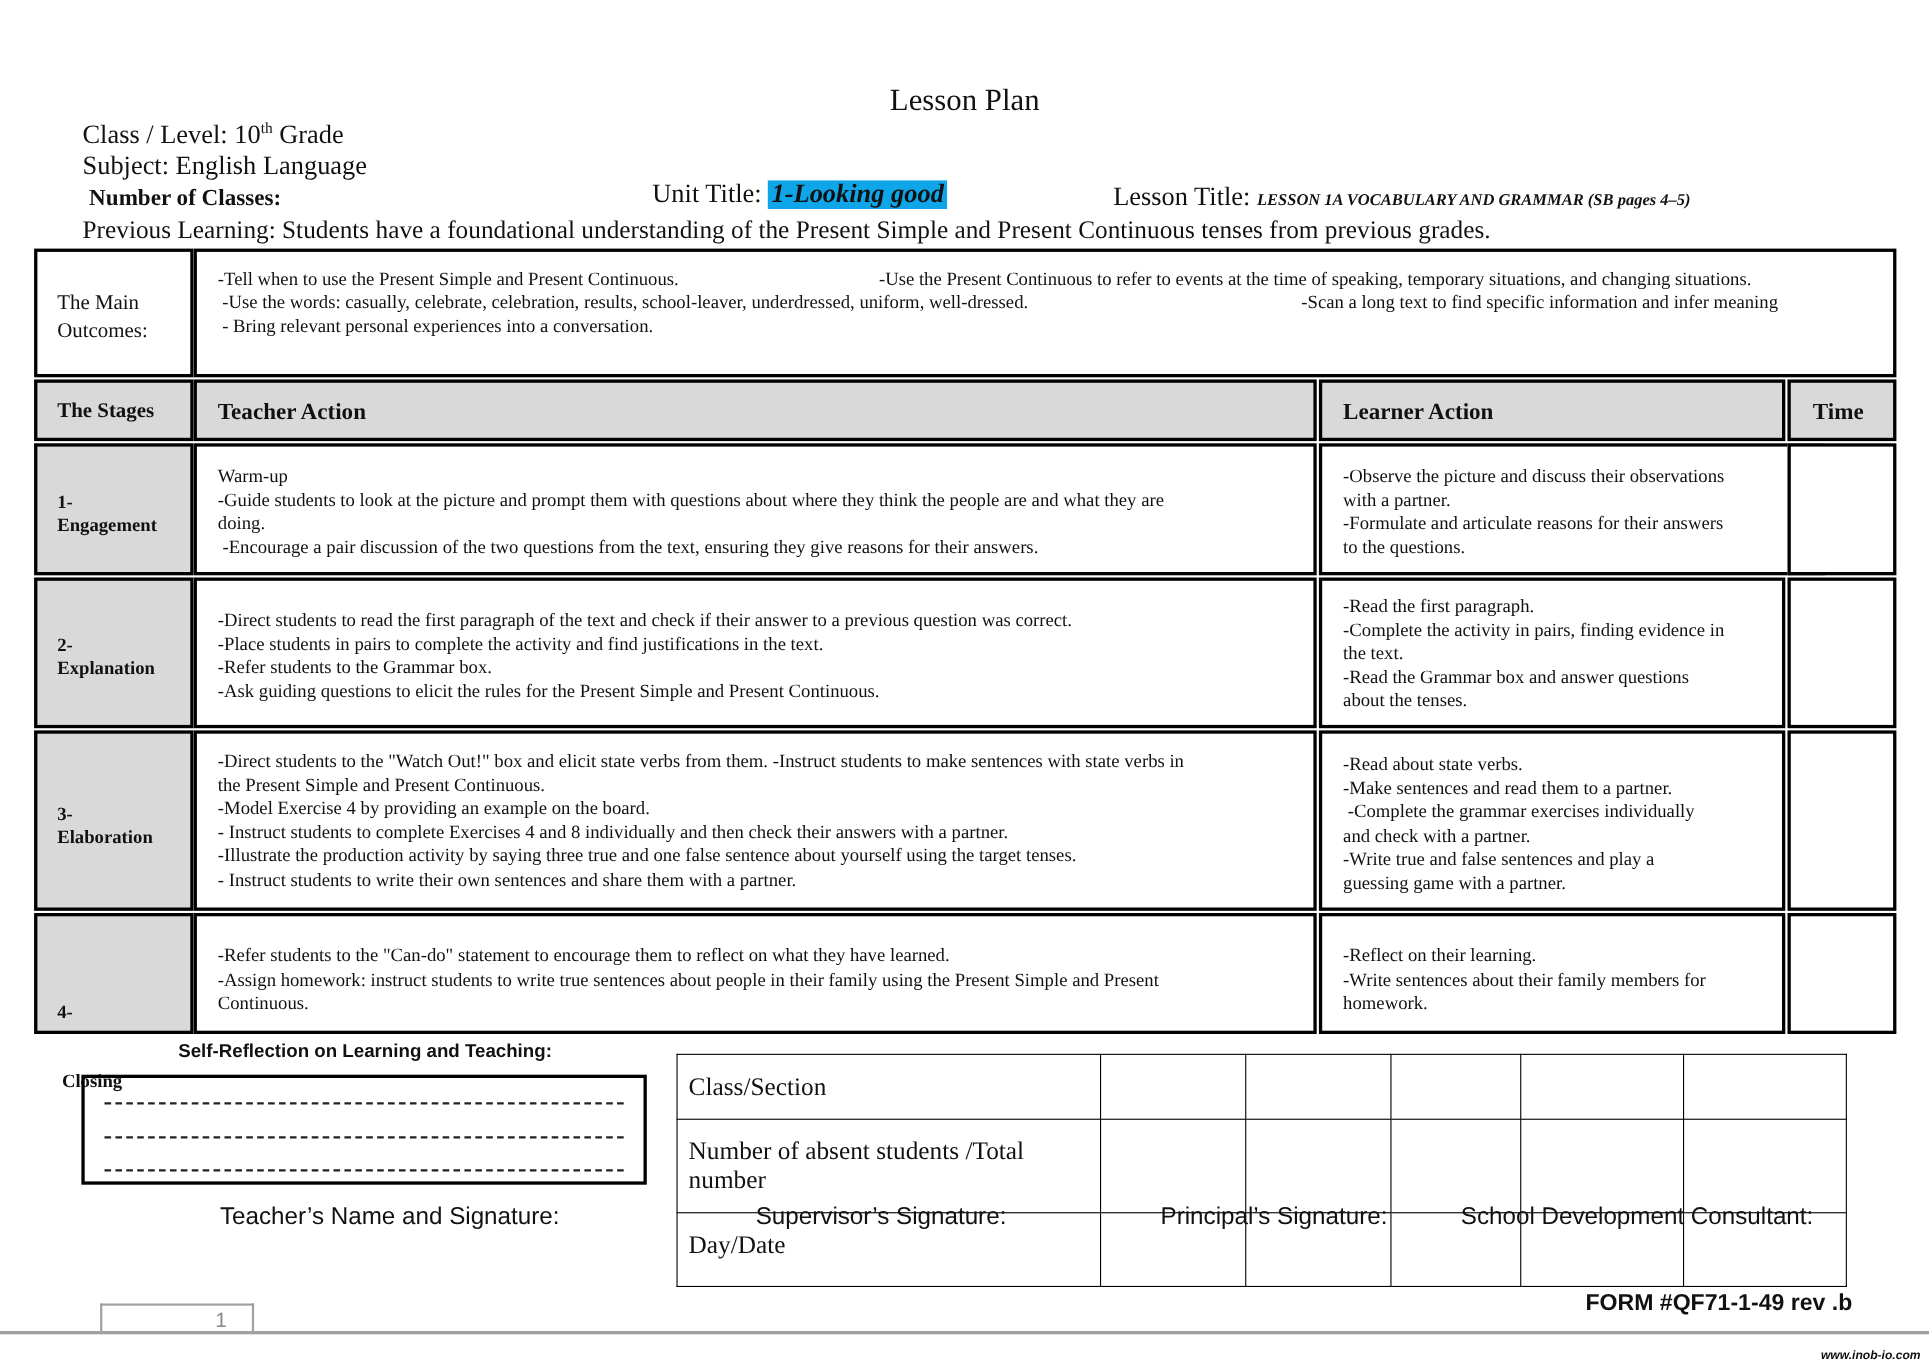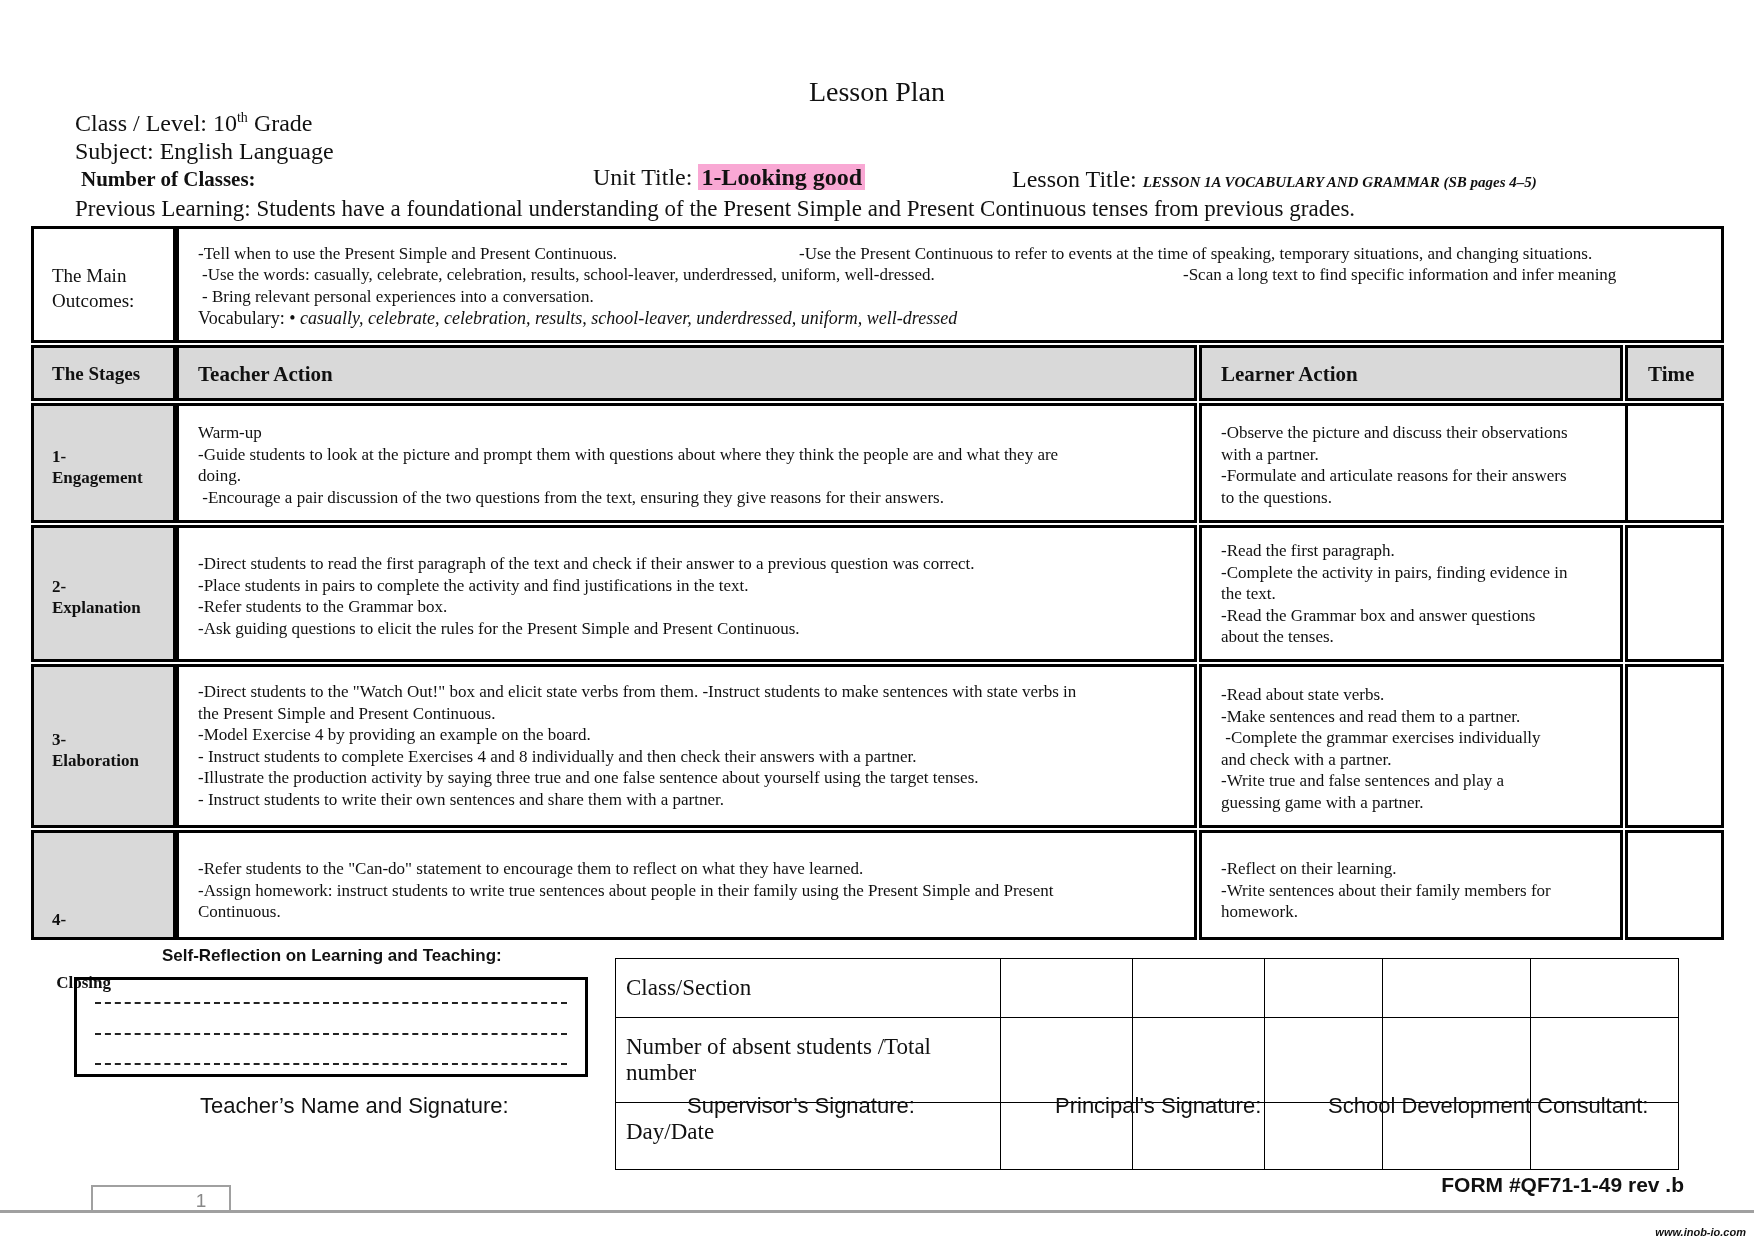--- a/index.html
+++ b/index.html
@@ -5,21 +5,21 @@
   html, body { margin:0; padding:0; background:#ffffff; }
   body { width:1754px; height:1240px; position:relative; overflow:hidden;
          font-family:"Liberation Serif", "DejaVu Serif", serif; color:#111; }
   .abs { position:absolute; }
   .sans { font-family:"Liberation Sans", "DejaVu Sans", sans-serif;margin-left:40px; }
 
   #title { left:0; width:1754px; top:76px; text-align:center; font-size:28px; }
   .meta { left:75px; font-size:24px; white-space:nowrap; }
   .meta sup { font-size:14px; }
   #unit-title { left:593px; top:164px; font-size:24px; white-space:nowrap; }
-  #unit-title .hl { background:#f9a8d4; font-weight:bold; padding:0 3px; }
+  #unit-title .hl { background:#0ea5e9; font-style:italic; font-weight:bold; padding:0 3px; }
   #lesson-title { left:1012px; top:166px; font-size:24px; white-space:nowrap; }
   #lesson-title .lt { font-style:italic; font-weight:bold; font-size:15px; }
   #prev { left:75px; top:196px; font-size:23px; white-space:nowrap; }
 
   
   .box { position:absolute; box-sizing:border-box; border:3px solid #000; background:#fff; }
   .grey { background:#d9d9d9; }
   .cell-text { position:absolute; font-size:17px; line-height:21.5px; }
   .head-text { position:absolute; font-size:21px; font-weight:bold; }
   .stage-text { position:absolute; font-size:17px; font-weight:bold; line-height:21px; }
@@ -58,21 +58,20 @@
     <div>The Main</div>
     <div>Outcomes:</div>
   </div>
 </div>
 <div class="box" style="left:176px;top:226px;width:1548px;height:117px">
   <div class="cell-text" style="left:19px;top:14px;white-space:nowrap">-Tell when to use the Present Simple and Present Continuous.</div>
   <div class="cell-text" style="left:620px;top:14px;white-space:nowrap">-Use the Present Continuous to refer to events at the time of speaking, temporary situations, and changing situations.</div>
   <div class="cell-text" style="left:23px;top:35px;white-space:nowrap">-Use the words: casually, celebrate, celebration, results, school-leaver, underdressed, uniform, well-dressed.</div>
   <div class="cell-text" style="left:1004px;top:35px;white-space:nowrap">-Scan a long text to find specific information and infer meaning</div>
   <div class="cell-text" style="left:23px;top:57px;white-space:nowrap">- Bring relevant personal experiences into a conversation.</div>
-  <div class="cell-text" style="left:19px;top:79px;white-space:nowrap;font-size:18px"><span>Vocabulary: • </span><i>casually, celebrate, celebration, results, school-leaver, underdressed, uniform, well-dressed</i></div>
 </div>
 
 <div class="box grey" style="left:31px;top:345px;width:145px;height:56px">
   <div class="head-text" style="left:18px;top:15px;font-size:19px">The Stages</div>
 </div>
 <div class="box grey" style="left:176px;top:345px;width:1021px;height:56px">
   <div class="head-text" style="left:19px;top:14px">Teacher Action</div>
 </div>
 <div class="box grey" style="left:1199px;top:345px;width:424px;height:56px">
   <div class="head-text" style="left:19px;top:14px">Learner Action</div>

